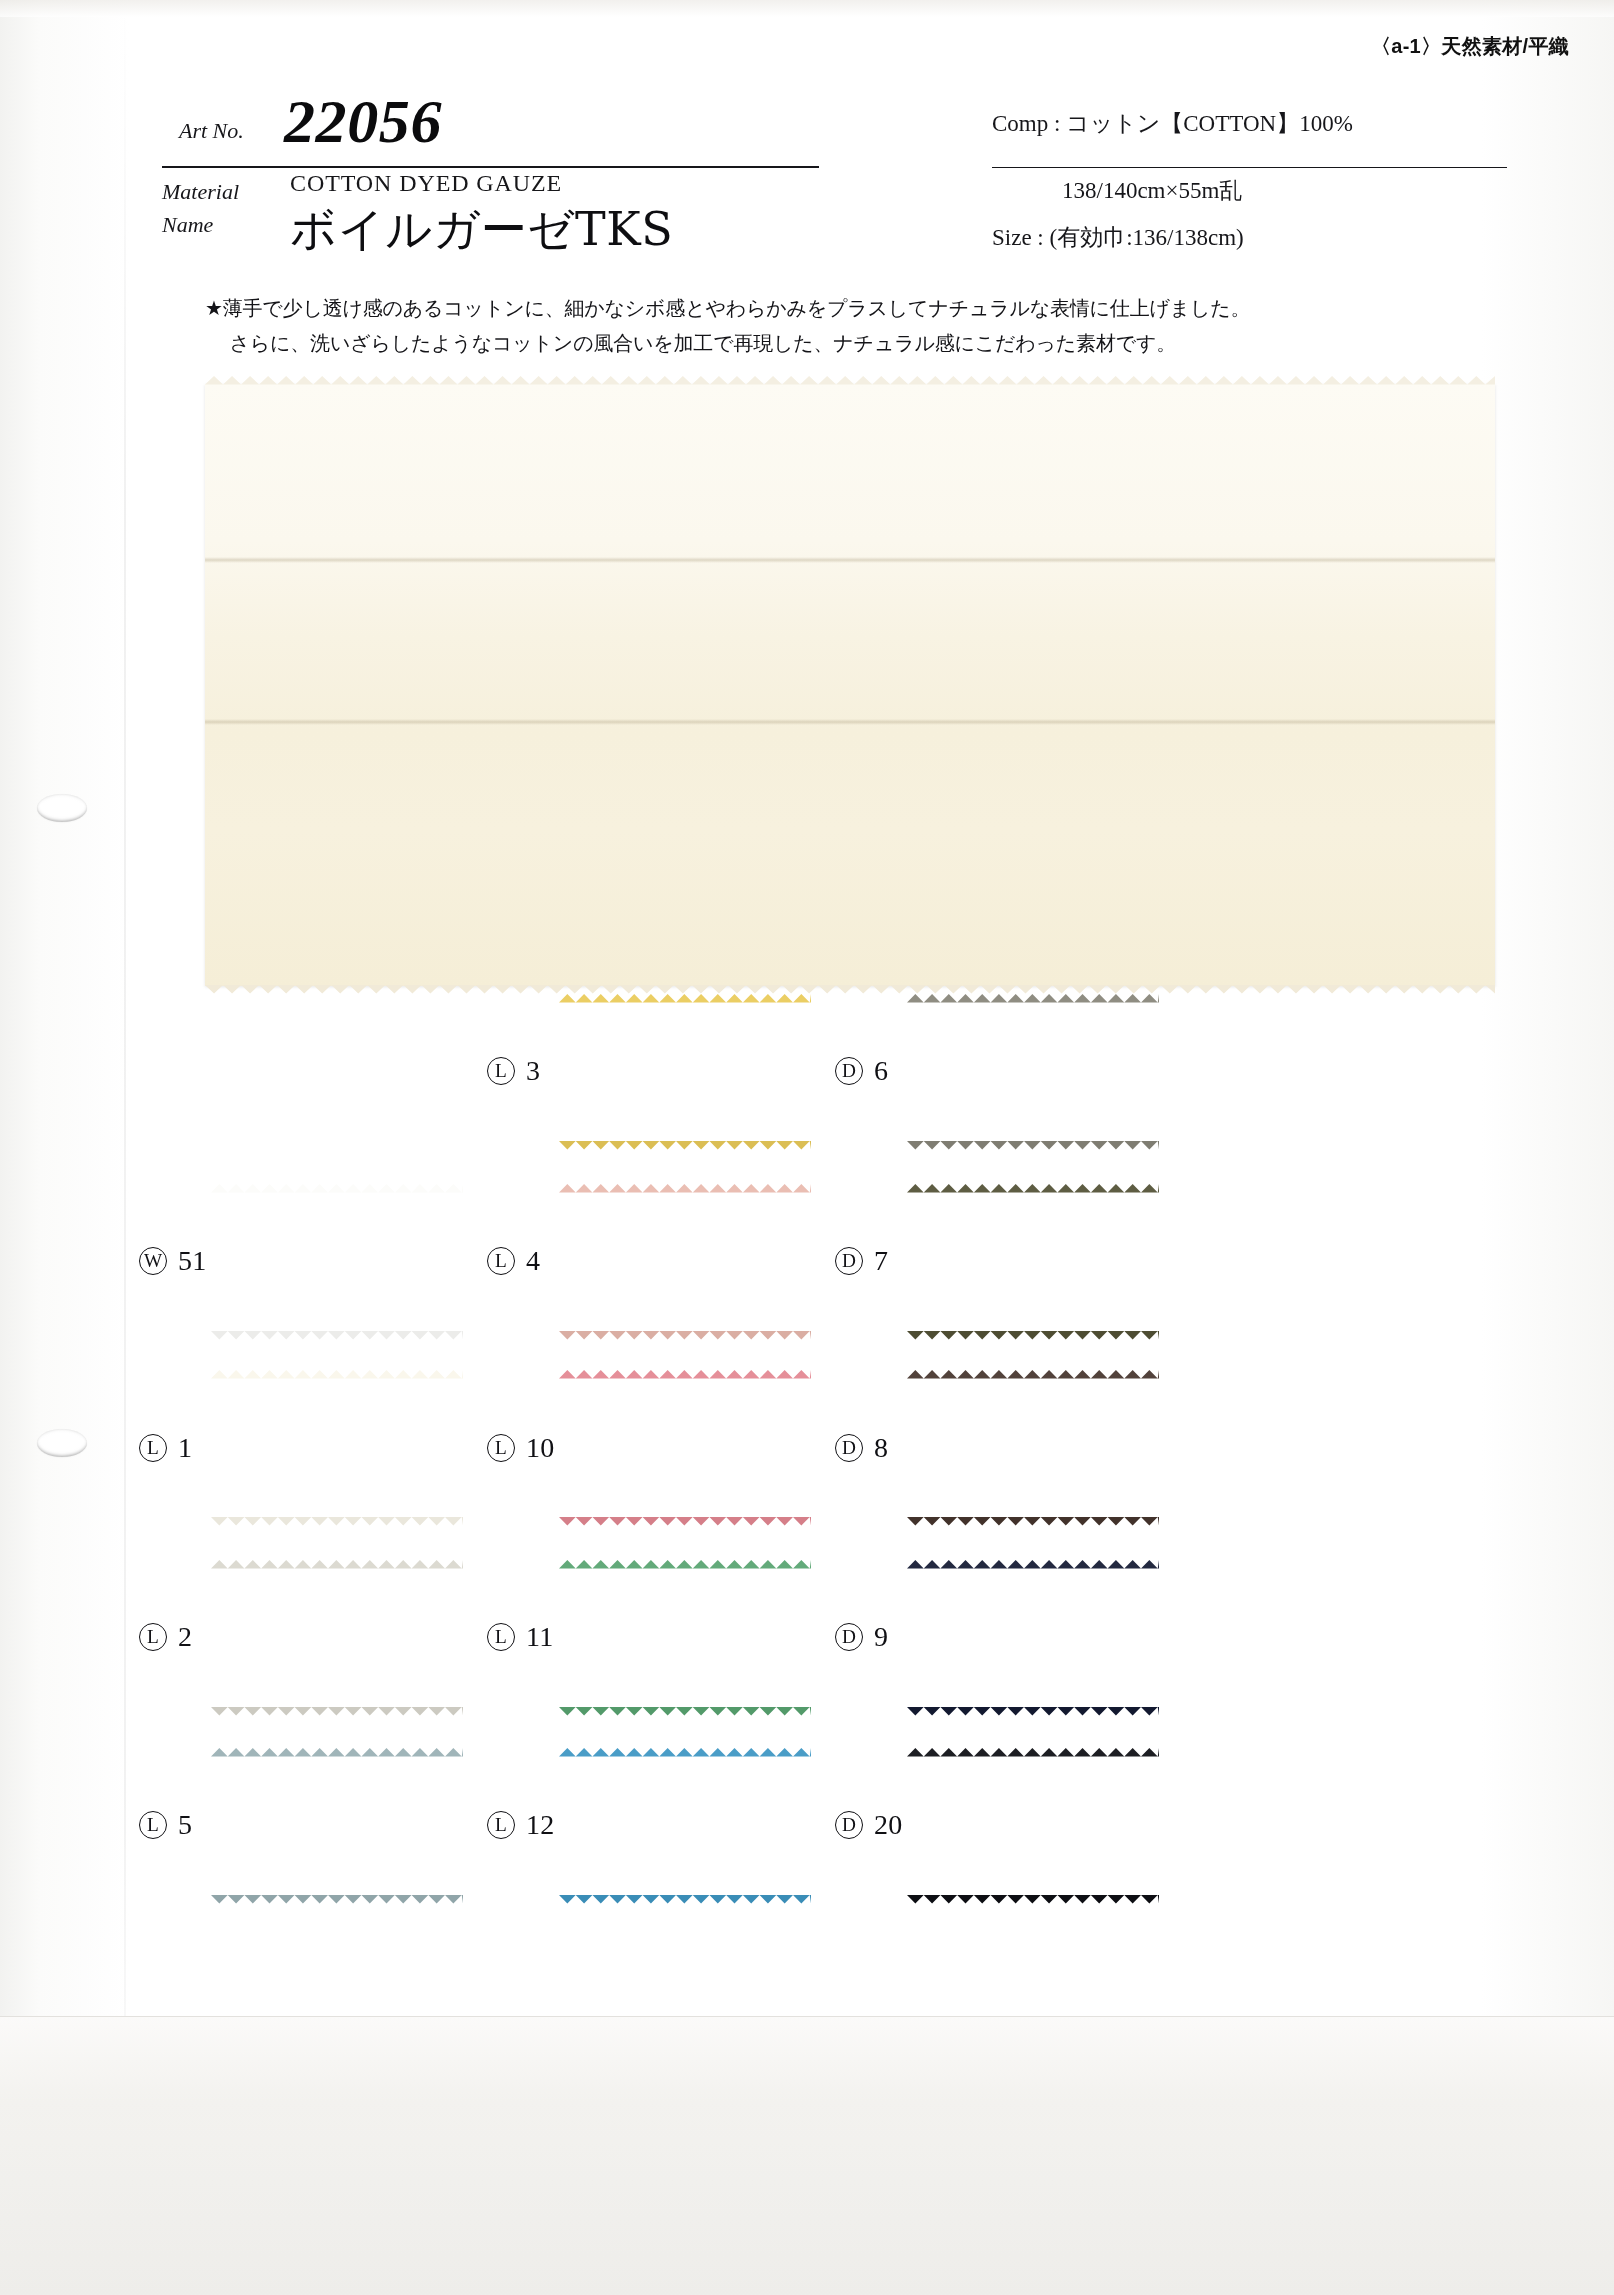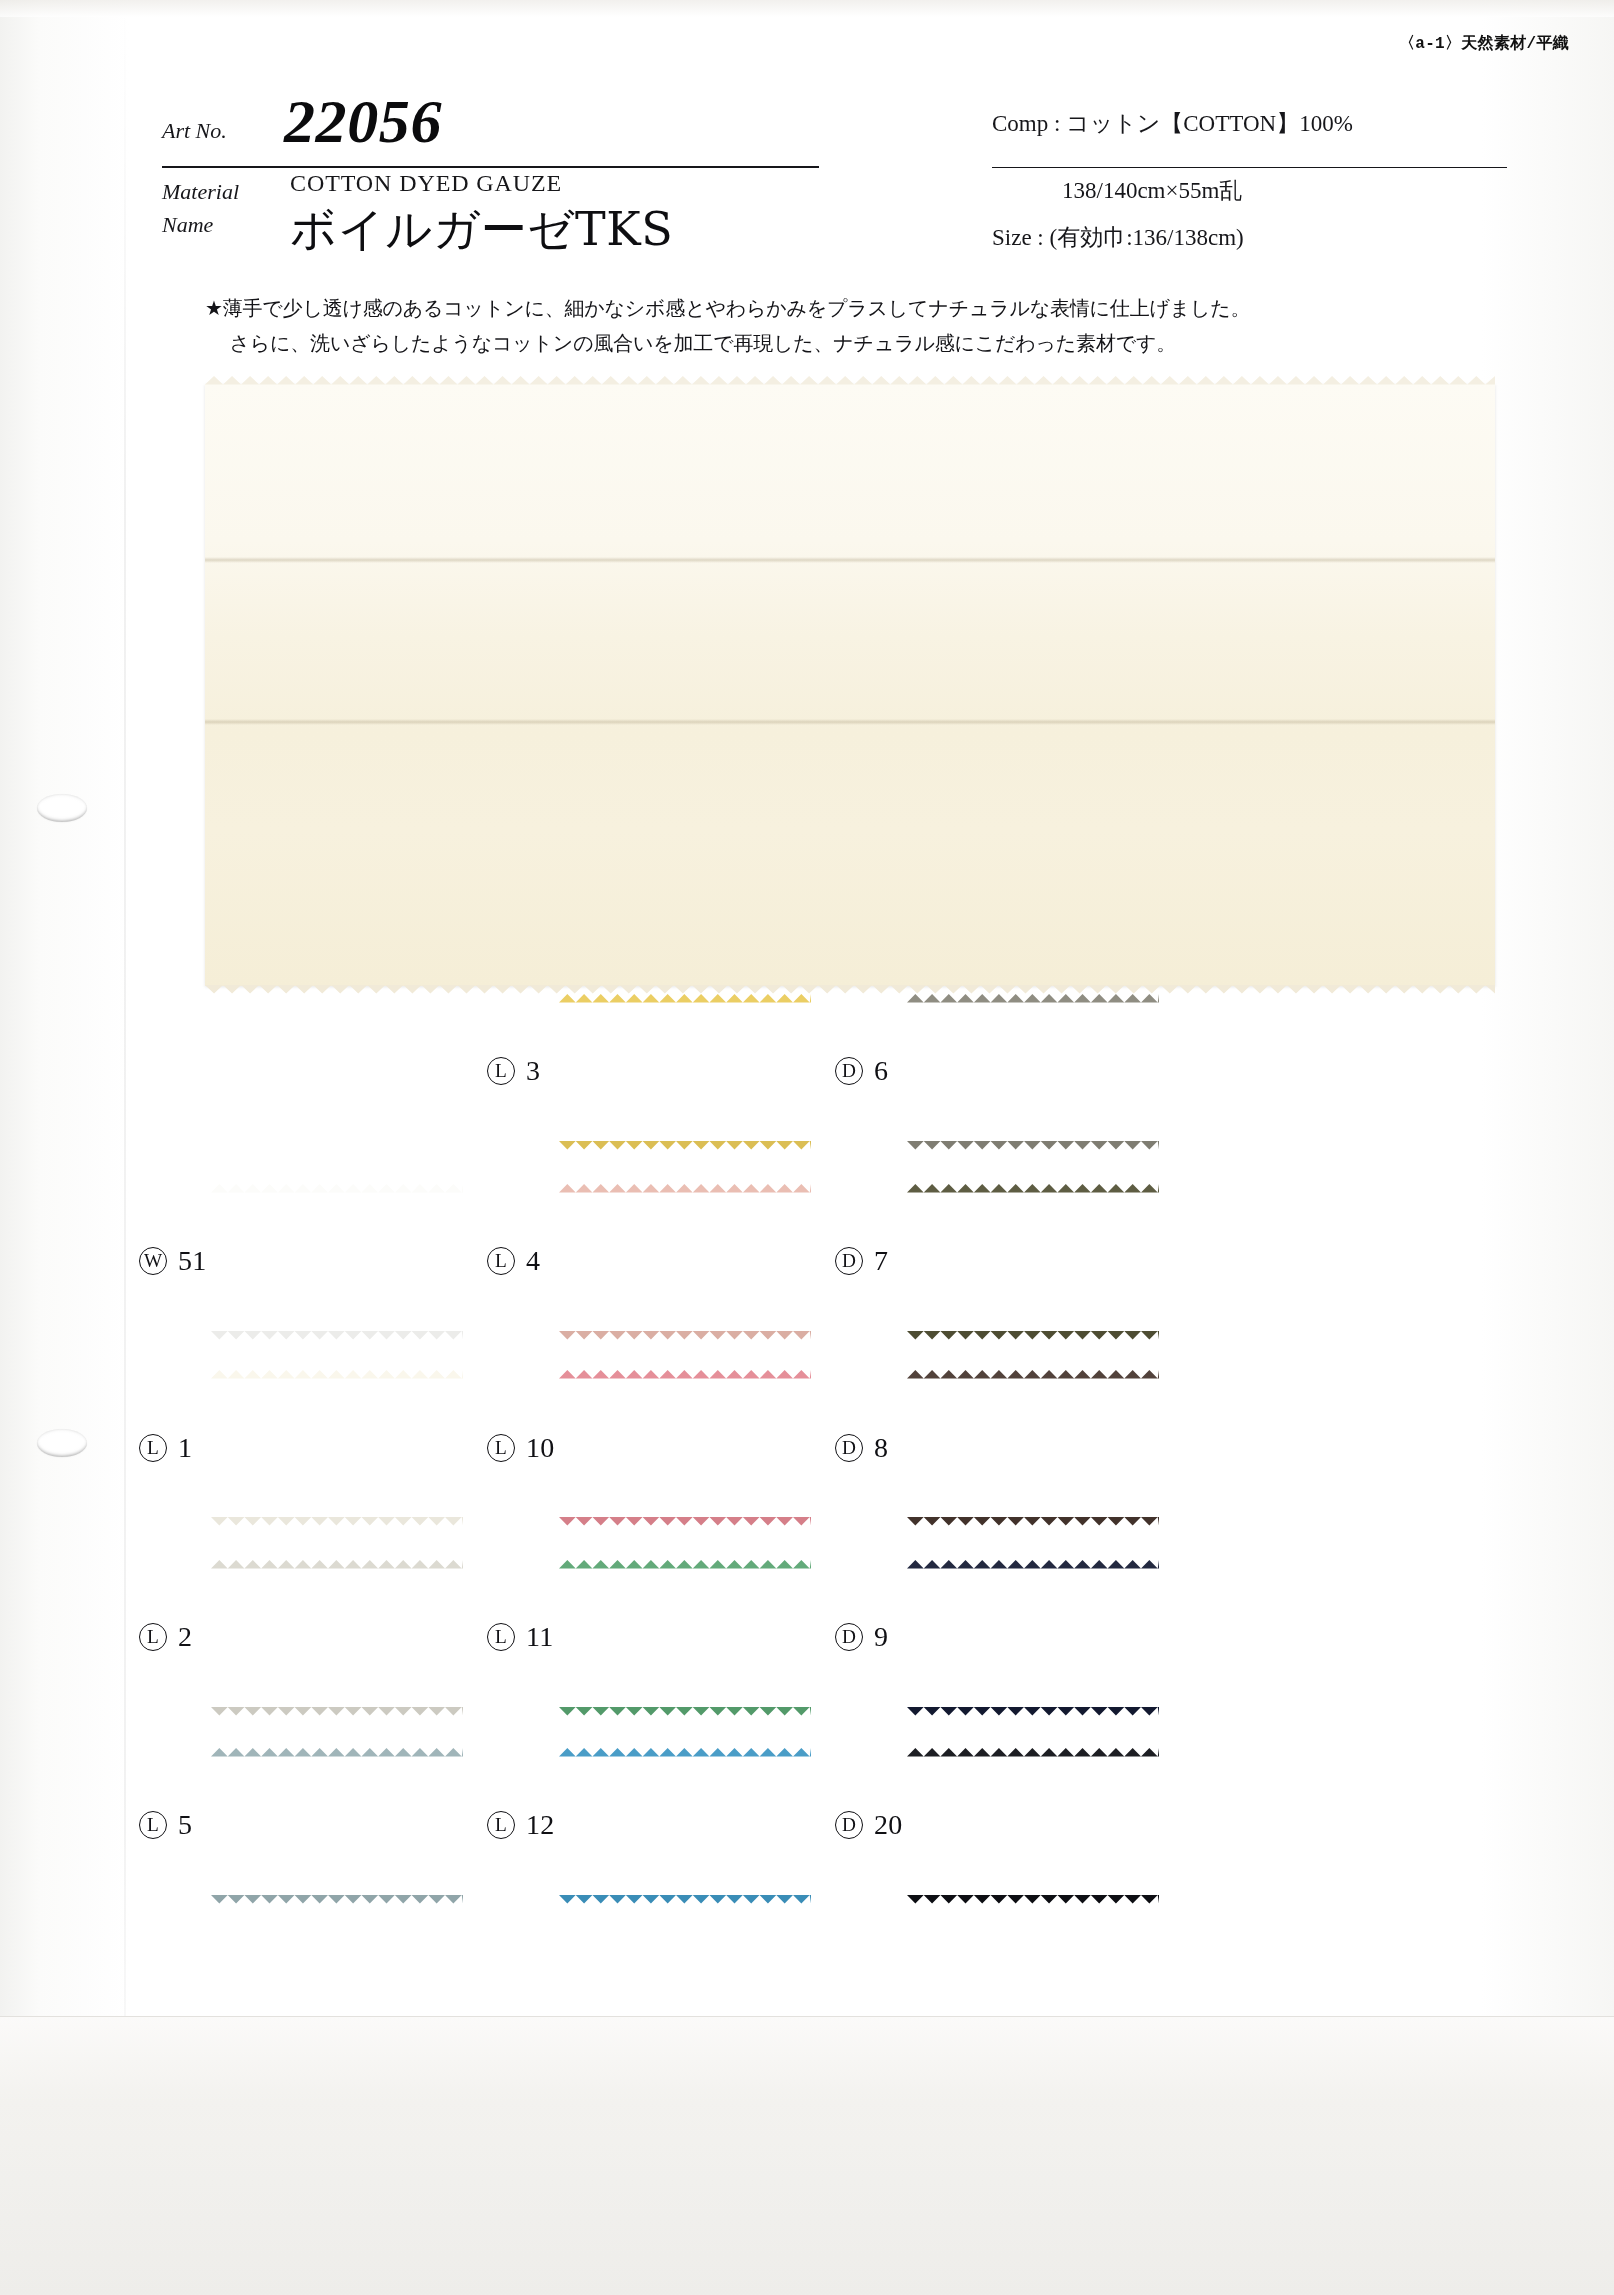--- a/index.html
+++ b/index.html
@@ -35,37 +35,37 @@
     position:absolute;width:50px;height:28px;border-radius:50%;
     background:#ffffff;
     box-shadow:inset 0 -2.6px 3.2px -1.3px rgba(120,120,120,.55),
                inset 0 1.9px 2.6px -1.3px rgba(200,200,200,.5),
                0 0.6px 1.3px rgba(0,0,0,.06);
   }
 
   
   .cat-tag{
     position:absolute;right:46px;top:33px;
-    font-family:Liberation Mono, monospace;
-    font-size:16px;font-weight:600;letter-spacing:0.3px;color:#111;
+    font-family:Liberation Sans, sans-serif;
+    font-size:20px;font-weight:600;letter-spacing:0.3px;color:#111;
     white-space:nowrap;
   }
 
   .hdr-left{position:absolute;left:162px;top:90px;width:657px;}
   .hdr-right{position:absolute;left:992px;top:108px;width:515px;}
 
   .lbl-italic{
     font-family:"Liberation Serif", serif;font-style:italic;
     font-size:22px;color:#16161a;white-space:nowrap;
   }
   .rule{height:1.9px;background:#16161a;}
   .rule-thin{height:1.3px;background:#16161a;}
 
   .artno-row{position:relative;height:76px;}
-  .artno-lbl{position:absolute;left:0;top:28px;}
+  .artno-lbl{position:absolute;left:17px;top:28px;}
   .artno-val{
     position:absolute;left:122px;top:-3.9px;
     font-family:"Liberation Serif", serif;font-style:italic;font-weight:700;
     font-size:62px;letter-spacing:0.6px;color:#0b0b0d;
   }
   .mat-row{position:relative;height:97px;}
   .mat-lbl1{position:absolute;left:0;top:11.6px;text-align:center;}
   .mat-lbl2{position:absolute;left:0;top:44px;}
   .mat-en{
     position:absolute;left:128px;top:2.6px;

